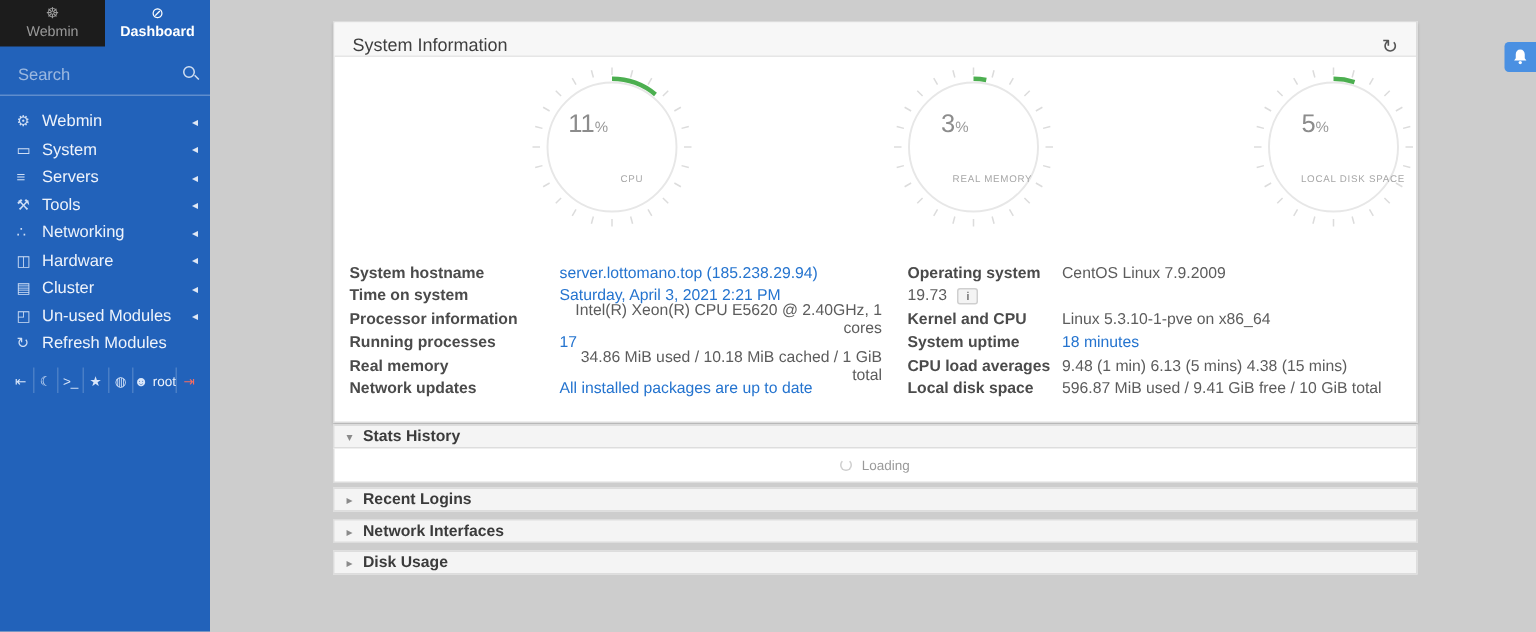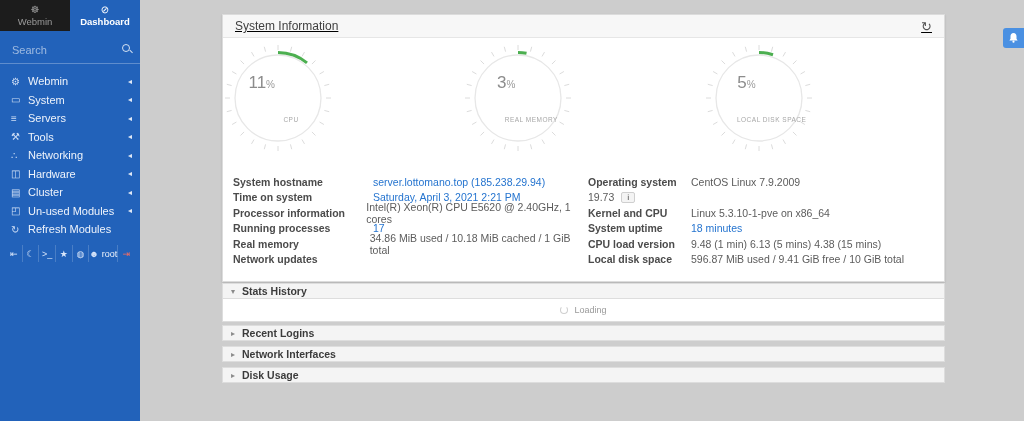--- a/index.html
+++ b/index.html
@@ -43,44 +43,44 @@
     border-left:1px solid rgba(255,255,255,.18); }
   .sf-btn:first-child { border-left:none; }
   .sf-user { flex:1.8; }
   .sf-user .uname { font-size:9px; color:#eef3fb; }
   .sf-logout { color:#f26c63; }
 
   
   .card { position:absolute; left:222px; top:14px; width:723px; background:#fff;
     border:1px solid #dcdcdc; box-shadow:0 1px 2px rgba(0,0,0,.14); }
   .card-header { height:23px; background:#f7f7f7; border-bottom:1px solid #e6e6e6;
-    display:flex; align-items:center; padding:0 12px;text-decoration:underline; }
+    display:flex; align-items:flex-end; padding:0 12px; }
   .card-title { font-size:12px; color:#3f3f3f; flex:1; }
   .refresh-btn { font-size:13px; color:#555; cursor:pointer; line-height:1; }
 
   .gauges { display:flex; padding-top:5px; height:124px; }
-  .gauge { flex:1; position:relative; display:flex; justify-content:flex-start; }
+  .gauge { flex:1; position:relative; display:flex; justify-content:flex-end; }
   .gauge-wrap { position:relative; width:110px; height:110px; }
   .ticks line { stroke:#dcdcdc; stroke-width:1; }
   .pct { position:absolute; top:30px; left:0; width:52px; text-align:right;
     color:#8c8c8c; font-size:17px; }
   .pct .unit { font-size:10px; color:#9a9a9a; }
   .glabel { position:absolute; top:73px; left:50%;
     transform:translateX(-50%) translateX(13px); font-size:6.5px; color:#a7a7a7;
     letter-spacing:.5px; white-space:nowrap; }
 
   .info { display:flex; padding:12px 10px 14px; }
   .info-col { display:flex; flex-direction:column; }
   .col-left { width:355px; }
-  .col-right { flex:1; }
+  .col-right { flex:1;margin-left:17px; }
   .irow { display:flex; align-items:center; height:15.5px; font-size:10.5px; }
   .ilabel { color:#4b4b4b; font-weight:bold; }
   .col-left .ilabel { width:140px; }
   .col-right .ilabel { width:103px; }
-  .ival { color:#5c5c5c; text-decoration:none; }
+  .ival { color:#5c5c5c; text-decoration:none;text-align:right; }
   .ival.link { color:#2574cf; cursor:pointer; }
   .badge { display:inline-flex; align-items:center; margin-left:7px;
     padding:0 5px; height:11px; background:#f4f4f4; border:1px solid #cfcfcf;
     border-radius:2px; font-size:7.5px; color:#333; cursor:pointer; }
 
   .section { position:absolute; left:222px; width:723px; }
   .sec-header { height:16px; background:#f4f4f4; border:1px solid #dddddd;
     display:flex; align-items:center; padding:0 8px; cursor:pointer; }
   .sec-caret { font-size:8px; color:#8a8a8a; width:11px; }
   .sec-label { font-size:10.5px; font-weight:bold; color:#3b3b3b; }
@@ -322,20 +322,21 @@
       <div class="irow">
         <span class="ilabel">Running processes</span>
         <a class="ival link">17</a>
       </div>
       <div class="irow">
         <span class="ilabel">Real memory</span>
         <span class="ival">34.86 MiB used / 10.18 MiB cached / 1 GiB total</span>
       </div>
       <div class="irow">
         <span class="ilabel">Network updates</span>
+        <a class="ival link">All installed packages are up to date</a>
       </div>
     </div>
     <div class="info-col col-right">
       <div class="irow">
         <span class="ilabel">Operating system</span>
         <span class="ival">CentOS Linux 7.9.2009</span>
       </div>
       <div class="irow">
         <span class="ival">19.73</span>
         <span class="badge">
@@ -344,21 +345,21 @@
       </div>
       <div class="irow">
         <span class="ilabel">Kernel and CPU</span>
         <span class="ival">Linux 5.3.10-1-pve on x86_64</span>
       </div>
       <div class="irow">
         <span class="ilabel">System uptime</span>
         <a class="ival link">18 minutes</a>
       </div>
       <div class="irow">
-        <span class="ilabel">CPU load version</span>
+        <span class="ilabel">CPU load averages</span>
         <span class="ival">9.48 (1 min) 6.13 (5 mins) 4.38 (15 mins)</span>
       </div>
       <div class="irow">
         <span class="ilabel">Local disk space</span>
         <span class="ival">596.87 MiB used / 9.41 GiB free / 10 GiB total</span>
       </div>
     </div>
   </div>
 </div>
 

